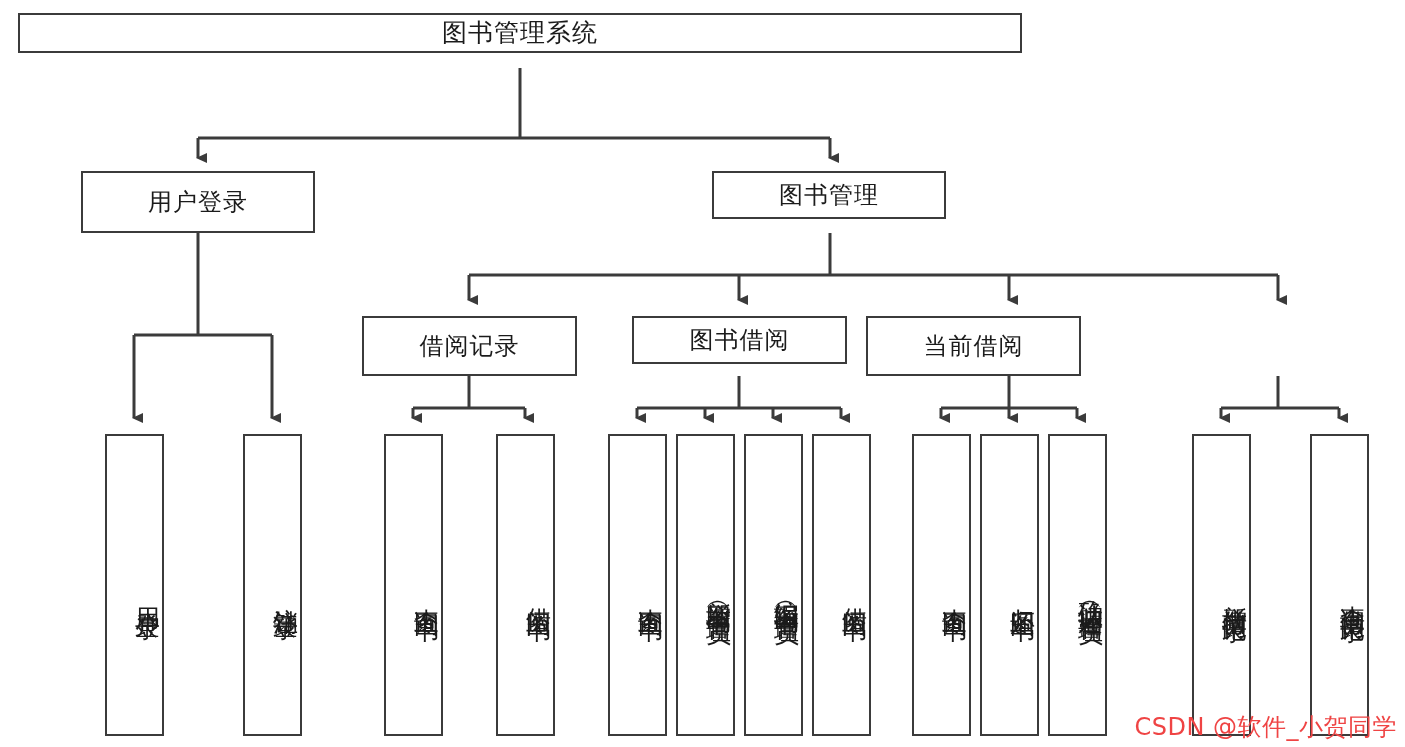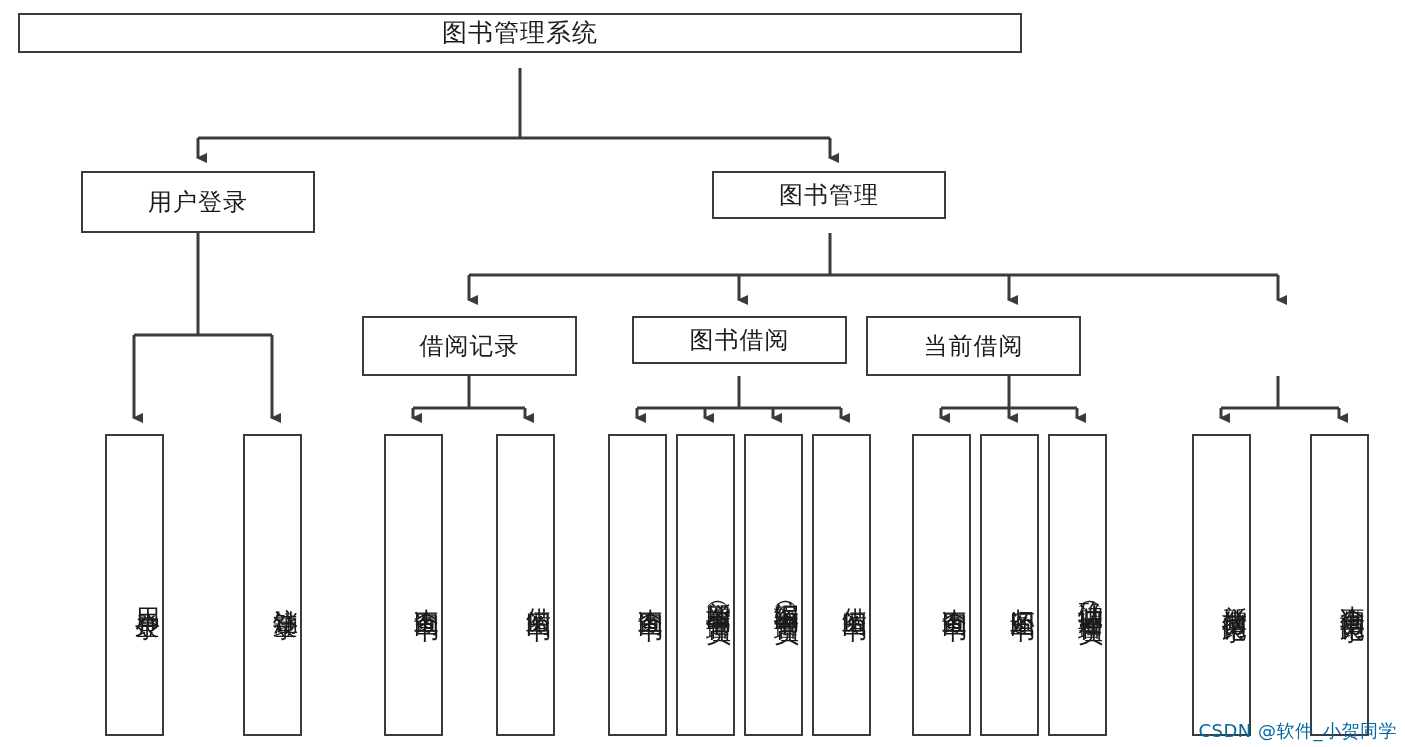--- a/index.html
+++ b/index.html
@@ -52,22 +52,22 @@
     line-height: 1.22;
     letter-spacing: 3px;
     align-items: flex-start;
     justify-content: center;
     padding-top: 18px;
   }
   #watermark {
     position: absolute;
     right: 8px;
     bottom: 4px;
-    font-size: 18px;
-    color: #0369a1;
+    font-size: 24px;
+    color: #ef4444;
     z-index: 5;
     white-space: nowrap;
     letter-spacing: 0.5px;
   }
 </style>
 </head>
 <body>
 
 <div id="diagram-root">
 

